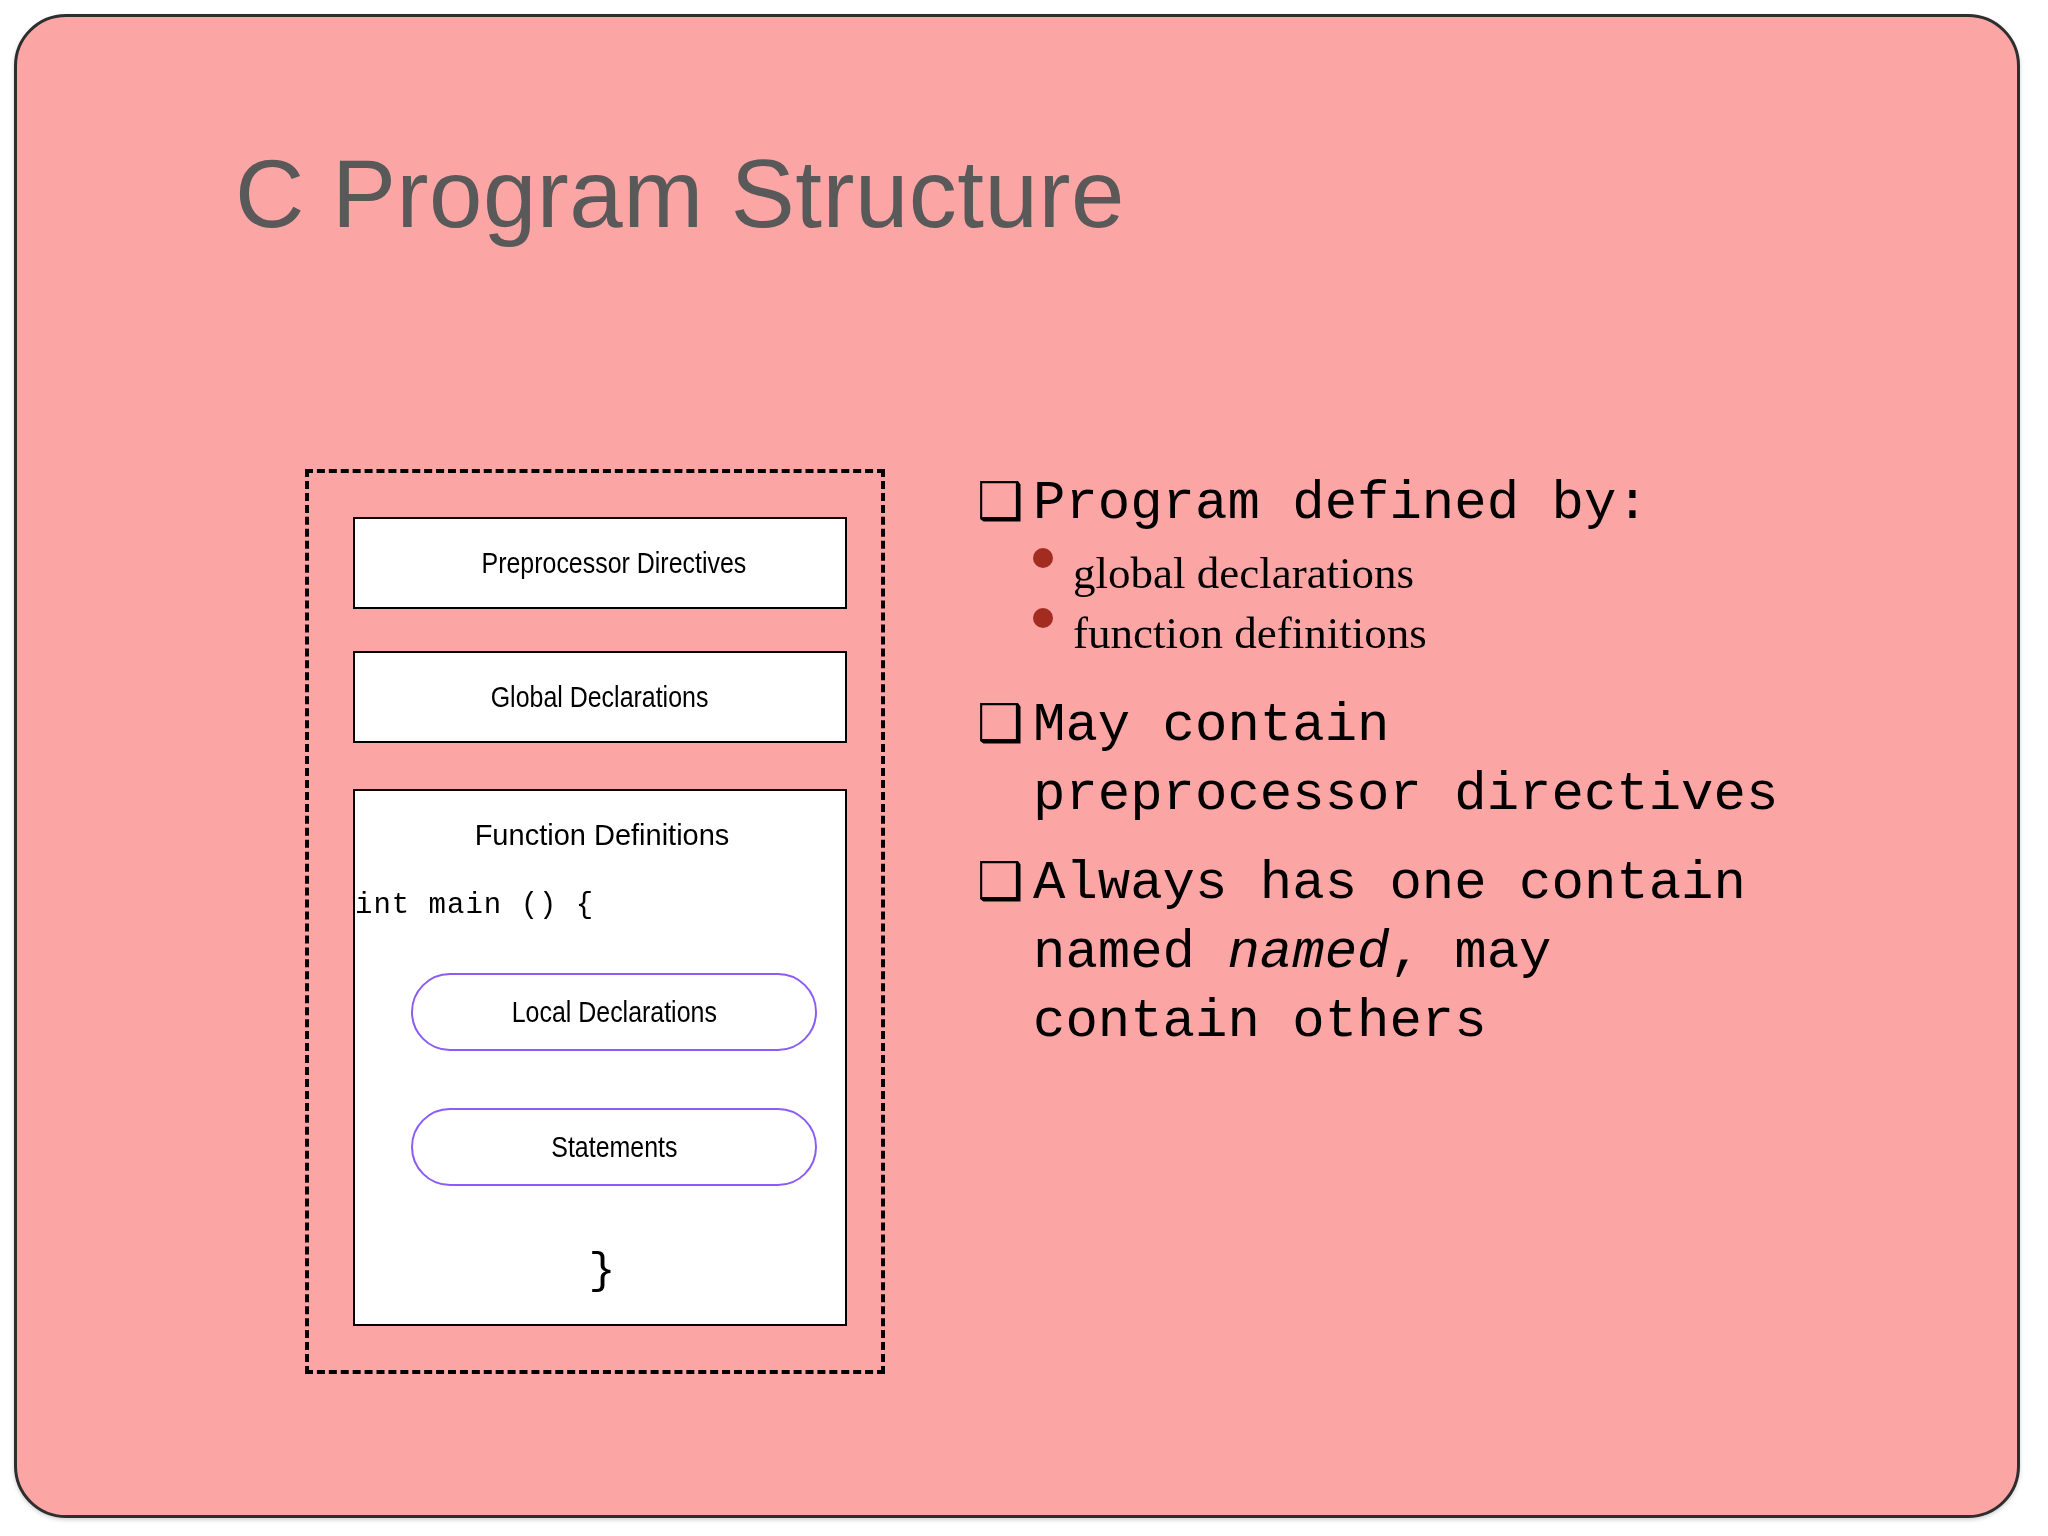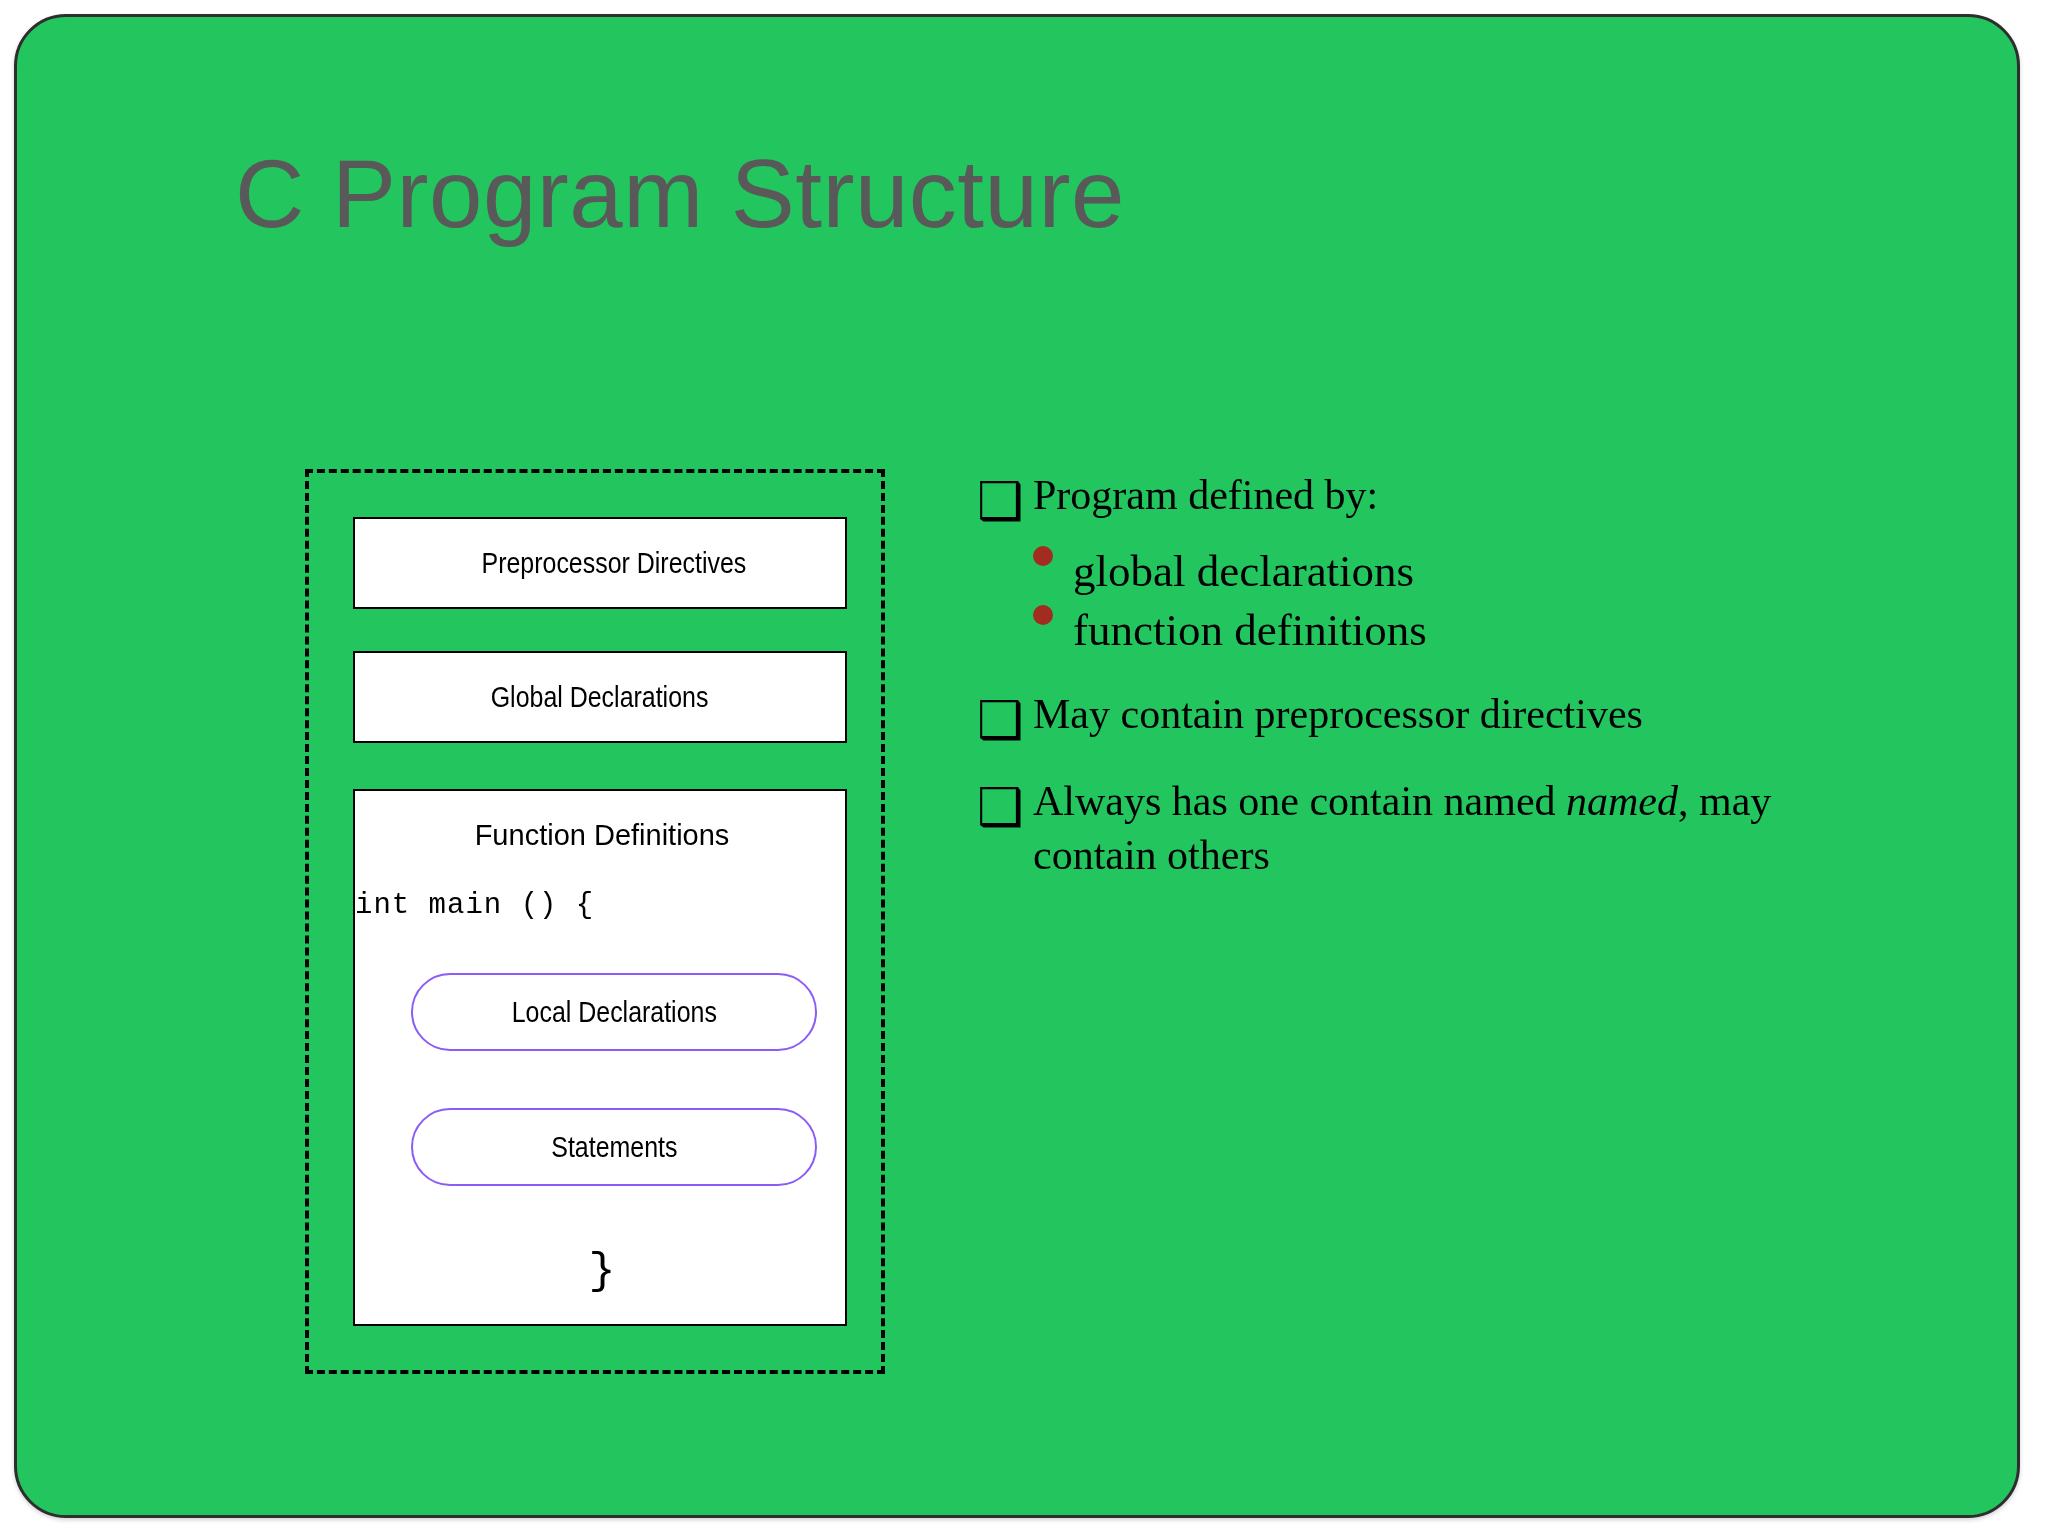--- a/index.html
+++ b/index.html
@@ -15,21 +15,21 @@
   }
 
   
   #slide {
     position: absolute;
     left: 14px;
     top: 14px;
     width: 2006px;
     height: 1504px;
     box-sizing: border-box;
-    background: #22c55e;
+    background: #fca5a5;
     border: 3px solid #2e2e2e;
     border-radius: 52px;
     box-shadow: 0 2px 4px rgba(0,0,0,0.18);
   }
 
   
   #title {
     position: absolute;
     left: 218px;
     top: 122px;
@@ -157,23 +157,24 @@
     flex: 0 0 auto;
     width: 56px;
     font-family: "Liberation Serif", serif;
     font-size: 52px;
     line-height: 1.28;
     color: #000000;
     text-align: left;
   }
   .bullet-text {
     flex: 1 1 auto;
-    font-size: 42px;
+    font-size: 54px;
     line-height: 1.28;
     color: #000000;
+    font-family: Liberation Mono, monospace;
   }
   .sub-list {
     margin: 0 0 14px 0;
     padding: 0;
   }
   .sub-row {
     display: flex;
     align-items: flex-start;
     margin-left: 56px;
   }

